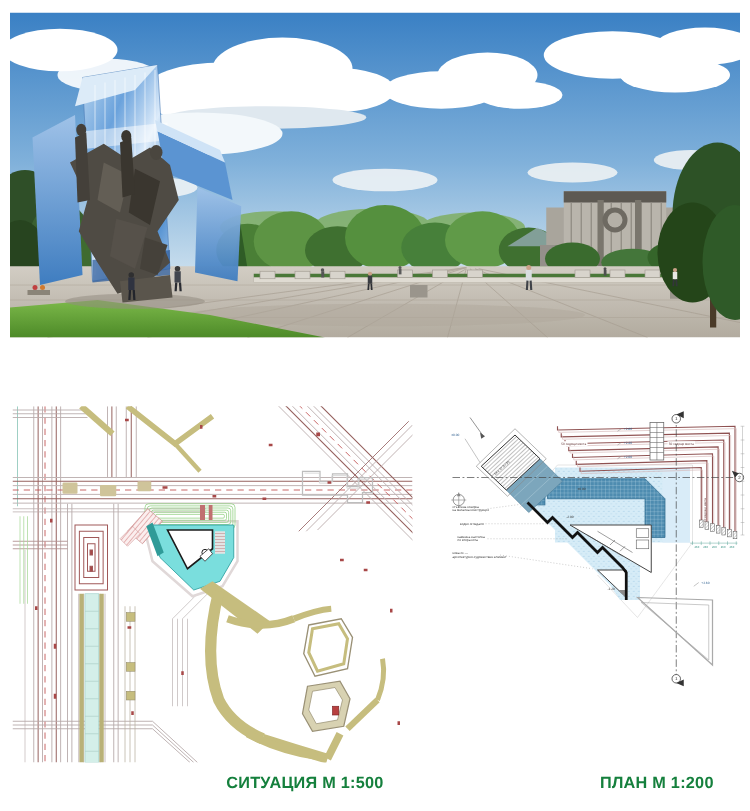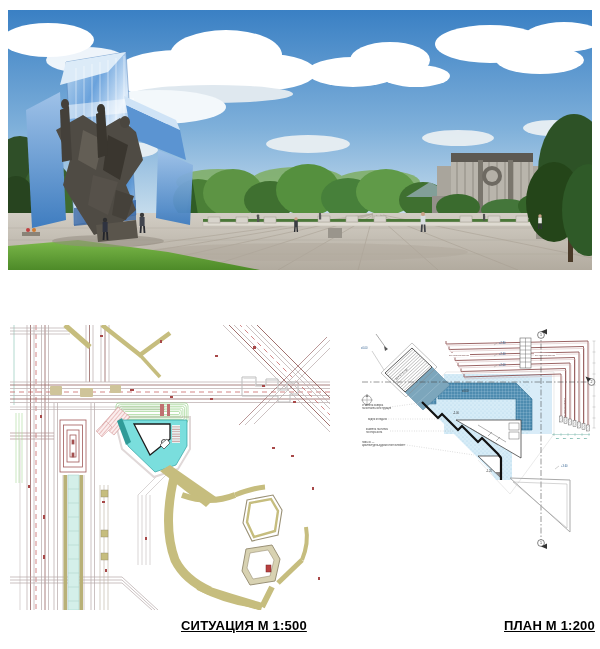--- a/index.html
+++ b/index.html
@@ -1,20 +1,20 @@
 <!DOCTYPE html>
 <html><head>
 <meta charset="utf-8">
 <style>
   html,body{margin:0;padding:0;background:#ffffff;}
   .page{position:relative;width:600px;height:649px;background:#ffffff;overflow:hidden;
         font-family:"Liberation Sans",sans-serif;}
   .abs{position:absolute;}
-  .caption{position:absolute;font-weight:700;font-size:13px;color:#000000;letter-spacing:.2px;
-           font-family:"Liberation Sans",sans-serif;white-space:nowrap;text-decoration:underline;}
+  .caption{position:absolute;font-weight:700;font-size:13px;color:#15803d;letter-spacing:.2px;
+           font-family:"Liberation Sans",sans-serif;white-space:nowrap;}
 </style>
 </head>
 <body>
 
 <div class="page">
 
   <svg class="abs" style="left:8px;top:10px" width="584" height="260" viewBox="0 0 584 260">
     <defs>
       <linearGradient id="ph-sky" x1="0" y1="0" x2="0" y2="1">
         <stop offset="0" stop-color="#3a80c4"></stop>
@@ -551,15 +551,15 @@
       <text x="206.5" y="110.5">250</text>
       <text x="213.5" y="110.5">250</text>
       <text x="220.5" y="110.5">250</text>
       <text x="227.5" y="110.5">250</text>
       <path d="M236,13 V100" stroke="#999" stroke-width=".35"></path>
       <path d="M234.5,13 h3 M234.5,24 h3 M234.5,35 h3 M234.5,46 h3 M234.5,57 h3 M234.5,68 h3 M234.5,79 h3 M234.5,90 h3 M234.5,100 h3" stroke="#999" stroke-width=".35"></path>
     </g>
   </svg>
 
   <div class="caption" style="left:181px;top:618px">СИТУАЦИЯ М 1:500</div>
-  <div class="caption" style="left:504px;top:618px">ПЛАН М 1:200</div>
+  <div class="caption" style="left:480px;top:618px">ПЛАН М 1:200</div>
 
 </div>
 
 </body></html>

